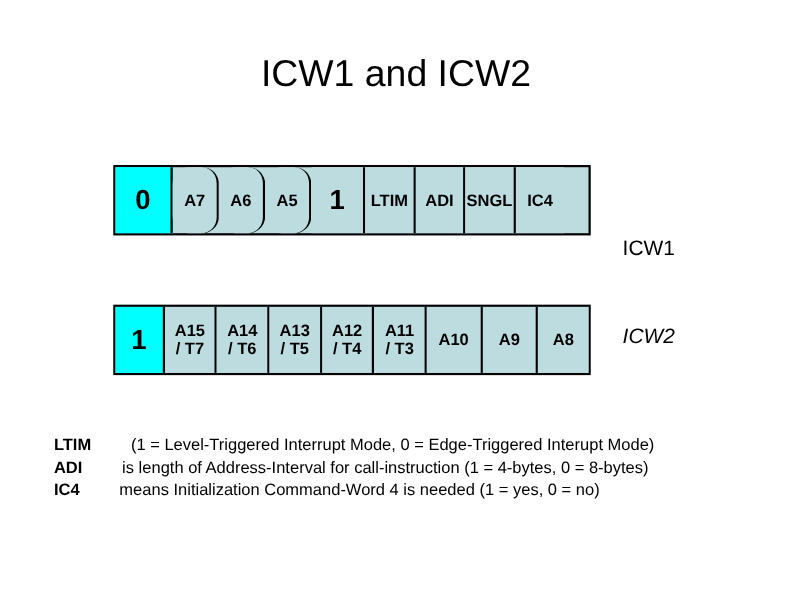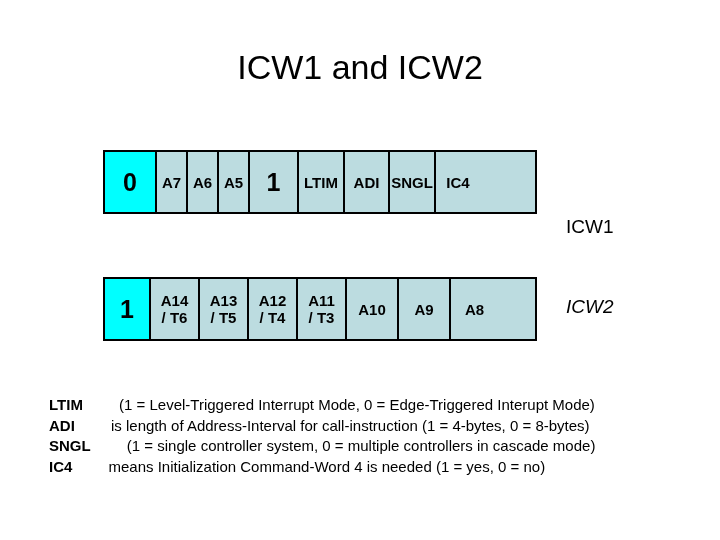--- a/index.html
+++ b/index.html
@@ -68,21 +68,21 @@
     font-weight: bold;
     line-height: 26px;
   }
 
   .cell .ln2 { display: block; }
 
   
   #row-icw1 .c0 { width: 52px; }
   #row-icw1 .c1,
   #row-icw1 .c2,
-  #row-icw1 .c3 { width: 31px; }
+  #row-icw1 .c3 { width: 42px; border-radius: 15px; }
   #row-icw1 .c4 { width: 49px; }
   #row-icw1 .c5 { width: 46px; }
   #row-icw1 .c6 { width: 45px; }
   #row-icw1 .c7 { width: 46px; }
   #row-icw1 .c8 { width: 44px; }
 
   
   #row-icw2 .c0 { width: 46px; }
   #row-icw2 .c1,
   #row-icw2 .c2,
@@ -152,20 +152,24 @@
     <span class="ln1">IC4</span>
   </div>
 </div>
 
 <div class="row-label" id="label-icw1">ICW1</div>
 
 <div class="reg-row" id="row-icw2">
   <div class="cell bit-flag c0">
     <span class="ln1">1</span>
   </div>
+  <div class="cell c1">
+    <span class="ln1">A15</span>
+    <span class="ln2">/ T7</span>
+  </div>
   <div class="cell c2">
     <span class="ln1">A14</span>
     <span class="ln2">/ T6</span>
   </div>
   <div class="cell c3">
     <span class="ln1">A13</span>
     <span class="ln2">/ T5</span>
   </div>
   <div class="cell c4">
     <span class="ln1">A12</span>
@@ -189,18 +193,15 @@
 <div class="row-label" id="label-icw2">ICW2</div>
 
 <div class="legend">
   <div class="legend-line">
     <span class="term">LTIM</span><span class="desc"> (1 = Level-Triggered Interrupt Mode, 0 = Edge-Triggered Interupt Mode)</span>
   </div>
   <div class="legend-line">
     <span class="term">ADI</span><span class="desc"> is length of Address-Interval for call-instruction (1 = 4-bytes, 0 = 8-bytes)</span>
   </div>
   <div class="legend-line">
-    <span class="term">SNGL</span><span class="desc"> (1 = single controller system, 0 = multiple controllers in cascade mode)</span>
-  </div>
-  <div class="legend-line">
     <span class="term">IC4</span><span class="desc"> means Initialization Command-Word 4 is needed (1 = yes, 0 = no)</span>
   </div>
 </div>
 
 </body></html>

